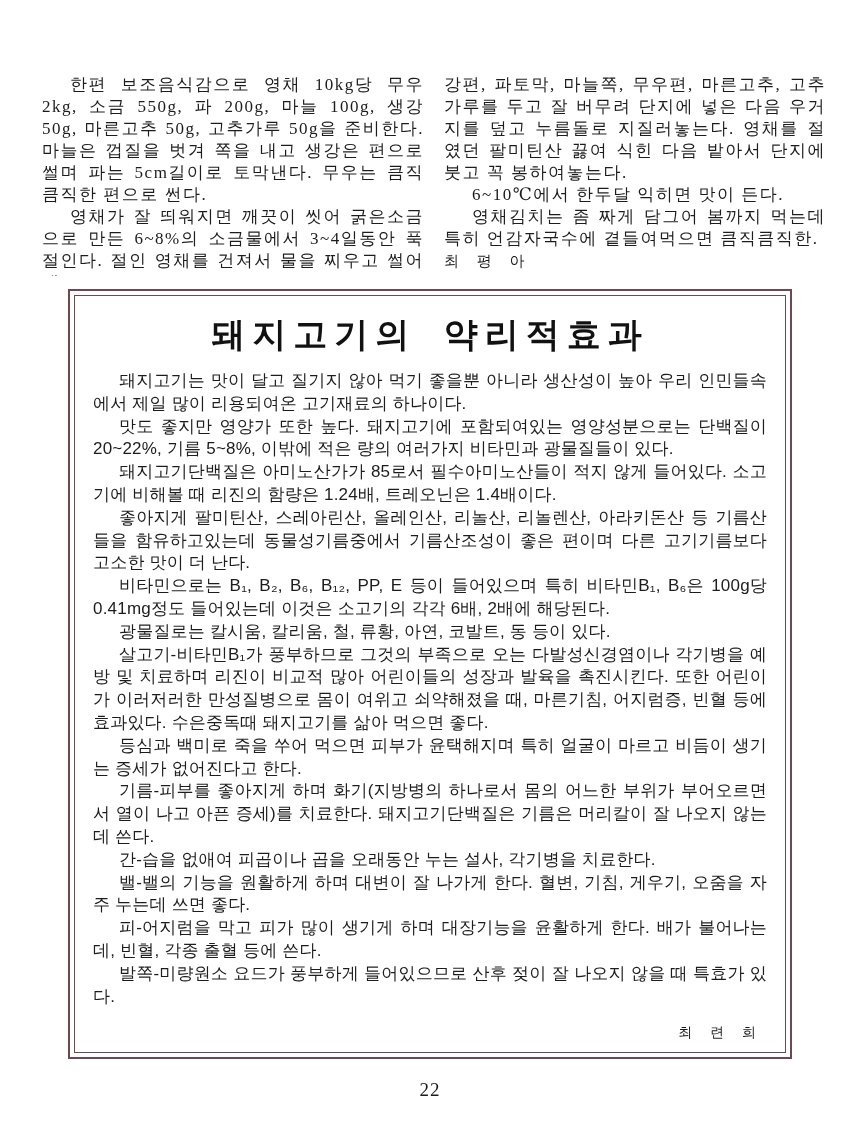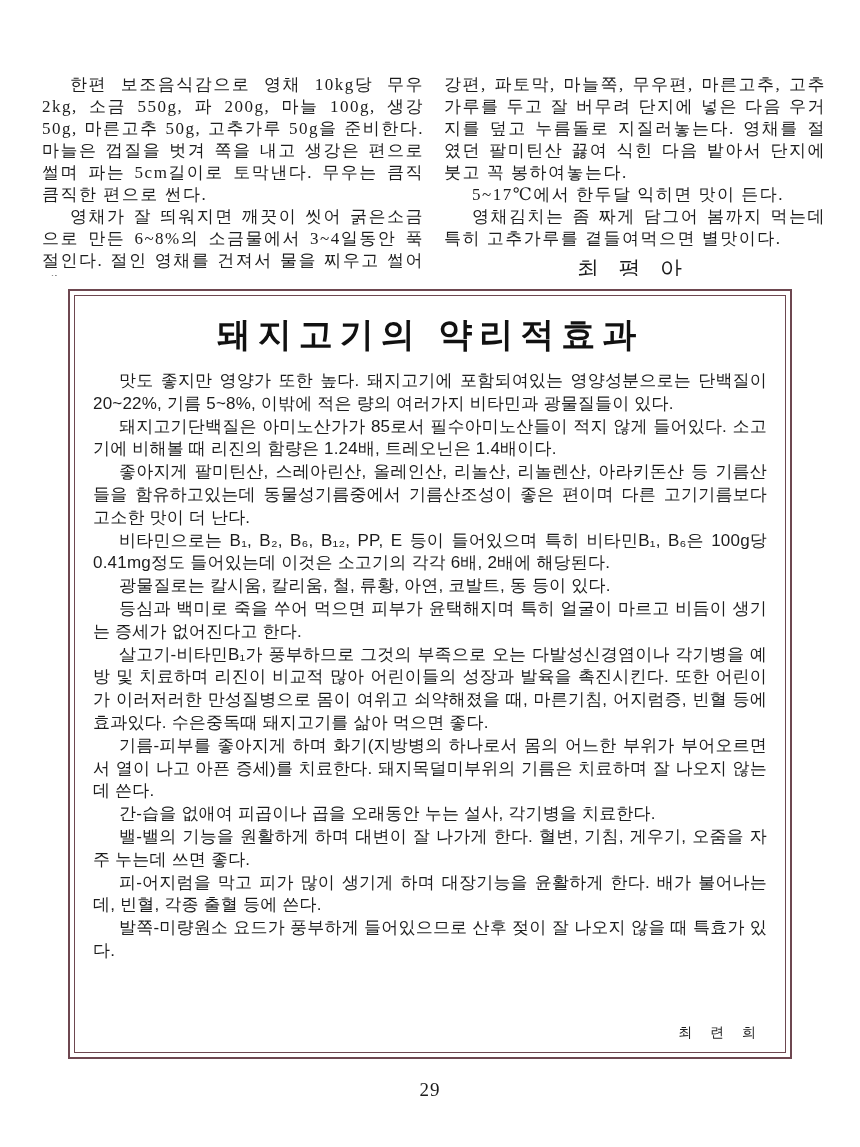--- a/index.html
+++ b/index.html
@@ -29,25 +29,25 @@
   .col{
     flex:1 1 0;
     font-size:17px;
     line-height:22px;
     letter-spacing:1.5px;
     text-align:justify;
   }
   .col .para{margin:0;text-indent:28px;}
   .col .para.cont{text-indent:0;}
   .col-author{
-    margin-top:8px;
-    text-align:center;
+    margin-top:0;
+    text-align:left;
     letter-spacing:7px;
     padding-right:4px;
-    font-size:22px;
+    font-size:15px;
   }
 
   
   .boxed{
     position:relative;
     width:724px;
     height:770px;
     margin:13px auto 0 auto;
     border:2px solid var(--maroon);
     padding:4px;
@@ -60,21 +60,21 @@
     padding:8px 18px 34px 18px;
     overflow:hidden;
   }
   .box-title{
     margin:8px 0 12px 0;
     text-align:center;
     font-size:34px;
     font-weight:bold;
     letter-spacing:7px;
     color:#111;
-    font-family:Liberation Sans, sans-serif;
+    font-family:Liberation Mono, monospace;
   }
   .box-body{
     font-family:"Liberation Sans","DejaVu Sans",sans-serif;
     font-size:17px;
     line-height:22.8px;
     letter-spacing:0.2px;
     text-align:justify;
   }
   .box-body .para{margin:0;text-indent:26px;}
   .box-author{
@@ -100,43 +100,44 @@
 <div class="page">
 
   <section class="top-columns">
     <div class="col">
         <p class="para">한편 보조음식감으로 영채 10kg당 무우 2kg, 소금 550g, 파 200g, 마늘 100g, 생강 50g, 마른고추 50g, 고추가루 50g을 준비한다. 마늘은 껍질을 벗겨 쪽을 내고 생강은 편으로 썰며 파는 5cm길이로 토막낸다. 무우는 큼직큼직한 편으로 썬다.</p>
         <p class="para">영채가 잘 띄워지면 깨끗이 씻어 굵은소금으로 만든 6~8%의 소금물에서 3~4일동안 푹 절인다. 절인 영채를 건져서 물을 찌우고 썰어 생</p>
       </div>
     <div class="col">
       <div>
           <p class="para cont">강편, 파토막, 마늘쪽, 무우편, 마른고추, 고추가루를 두고 잘 버무려 단지에 넣은 다음 우거지를 덮고 누름돌로 지질러놓는다. 영채를 절였던 팔미틴산 끓여 식힌 다음 밭아서 단지에 붓고 꼭 봉하여놓는다.</p>
-          <p class="para">5~17℃에서 한두달 익히면 맛이 든다.</p>
-          <p class="para">영채김치는 좀 짜게 담그어 봄까지 먹는데 특히 고추가루를 곁들여먹으면 별맛이다.</p>
+          <p class="para">6~10℃에서 한두달 익히면 맛이 든다.</p>
+          <p class="para">영채김치는 좀 짜게 담그어 봄까지 먹는데 특히 언감자국수에 곁들여먹으면 큼직큼직한.</p>
         </div>
       <div class="col-author">최 평 아</div>
     </div>
   </section>
 
   <section class="boxed">
     <div class="box-inner">
       <h1 class="box-title">돼지고기의 약리적효과</h1>
       <div class="box-body">
+          <p class="para">돼지고기는 맛이 달고 질기지 않아 먹기 좋을뿐 아니라 생산성이 높아 우리 인민들속에서 제일 많이 리용되여온 고기재료의 하나이다.</p>
           <p class="para">맛도 좋지만 영양가 또한 높다. 돼지고기에 포함되여있는 영양성분으로는 단백질이 20~22%, 기름 5~8%, 이밖에 적은 량의 여러가지 비타민과 광물질들이 있다.</p>
           <p class="para">돼지고기단백질은 아미노산가가 85로서 필수아미노산들이 적지 않게 들어있다. 소고기에 비해볼 때 리진의 함량은 1.24배, 트레오닌은 1.4배이다.</p>
           <p class="para">좋아지게 팔미틴산, 스레아린산, 올레인산, 리놀산, 리놀렌산, 아라키돈산 등 기름산들을 함유하고있는데 동물성기름중에서 기름산조성이 좋은 편이며 다른 고기기름보다 고소한 맛이 더 난다.</p>
           <p class="para">비타민으로는 B₁, B₂, B₆, B₁₂, PP, E 등이 들어있으며 특히 비타민B₁, B₆은 100g당 0.41mg정도 들어있는데 이것은 소고기의 각각 6배, 2배에 해당된다.</p>
           <p class="para">광물질로는 칼시움, 칼리움, 철, 류황, 아연, 코발트, 동 등이 있다.</p>
+          <p class="para">살고기-비타민B₁가 풍부하므로 그것의 부족으로 오는 다발성신경염이나 각기병을 예방 및 치료하며 리진이 비교적 많아 어린이들의 성장과 발육을 촉진시킨다. 또한 어린이가 이러저러한 만성질병으로 몸이 여위고 쇠약해졌을 때, 마른기침, 어지럼증, 빈혈 등에 효과있다. 수은중독때 돼지고기를 삶아 먹으면 좋다.</p>
           <p class="para">등심과 백미로 죽을 쑤어 먹으면 피부가 윤택해지며 특히 얼굴이 마르고 비듬이 생기는 증세가 없어진다고 한다.</p>
-          <p class="para">살고기-비타민B₁가 풍부하므로 그것의 부족으로 오는 다발성신경염이나 각기병을 예방 및 치료하며 리진이 비교적 많아 어린이들의 성장과 발육을 촉진시킨다. 또한 어린이가 이러저러한 만성질병으로 몸이 여위고 쇠약해졌을 때, 마른기침, 어지럼증, 빈혈 등에 효과있다. 수은중독때 돼지고기를 삶아 먹으면 좋다.</p>
-          <p class="para">기름-피부를 좋아지게 하며 화기(지방병의 하나로서 몸의 어느한 부위가 부어오르면서 열이 나고 아픈 증세)를 치료한다. 돼지목덜미부위의 기름은 치료하며 잘 나오지 않는데 쓴다.</p>
+          <p class="para">기름-피부를 좋아지게 하며 화기(지방병의 하나로서 몸의 어느한 부위가 부어오르면서 열이 나고 아픈 증세)를 치료한다. 돼지고기단백질은 기름은 머리칼이 잘 나오지 않는데 쓴다.</p>
           <p class="para">간-습을 없애여 피곱이나 곱을 오래동안 누는 설사, 각기병을 치료한다.</p>
           <p class="para">밸-밸의 기능을 원활하게 하며 대변이 잘 나가게 한다. 혈변, 기침, 게우기, 오줌을 자주 누는데 쓰면 좋다.</p>
           <p class="para">피-어지럼을 막고 피가 많이 생기게 하며 대장기능을 윤활하게 한다. 배가 불어나는데, 빈혈, 각종 출혈 등에 쓴다.</p>
           <p class="para">발쪽-미량원소 요드가 풍부하게 들어있으므로 산후 젖이 잘 나오지 않을 때 특효가 있다.</p>
         </div>
       <div class="box-author">최 련 희</div>
     </div>
   </section>
 
-  <footer class="page-footer">29</footer>
+  <footer class="page-footer">22</footer>
 
 </div>
 
 </body></html>

